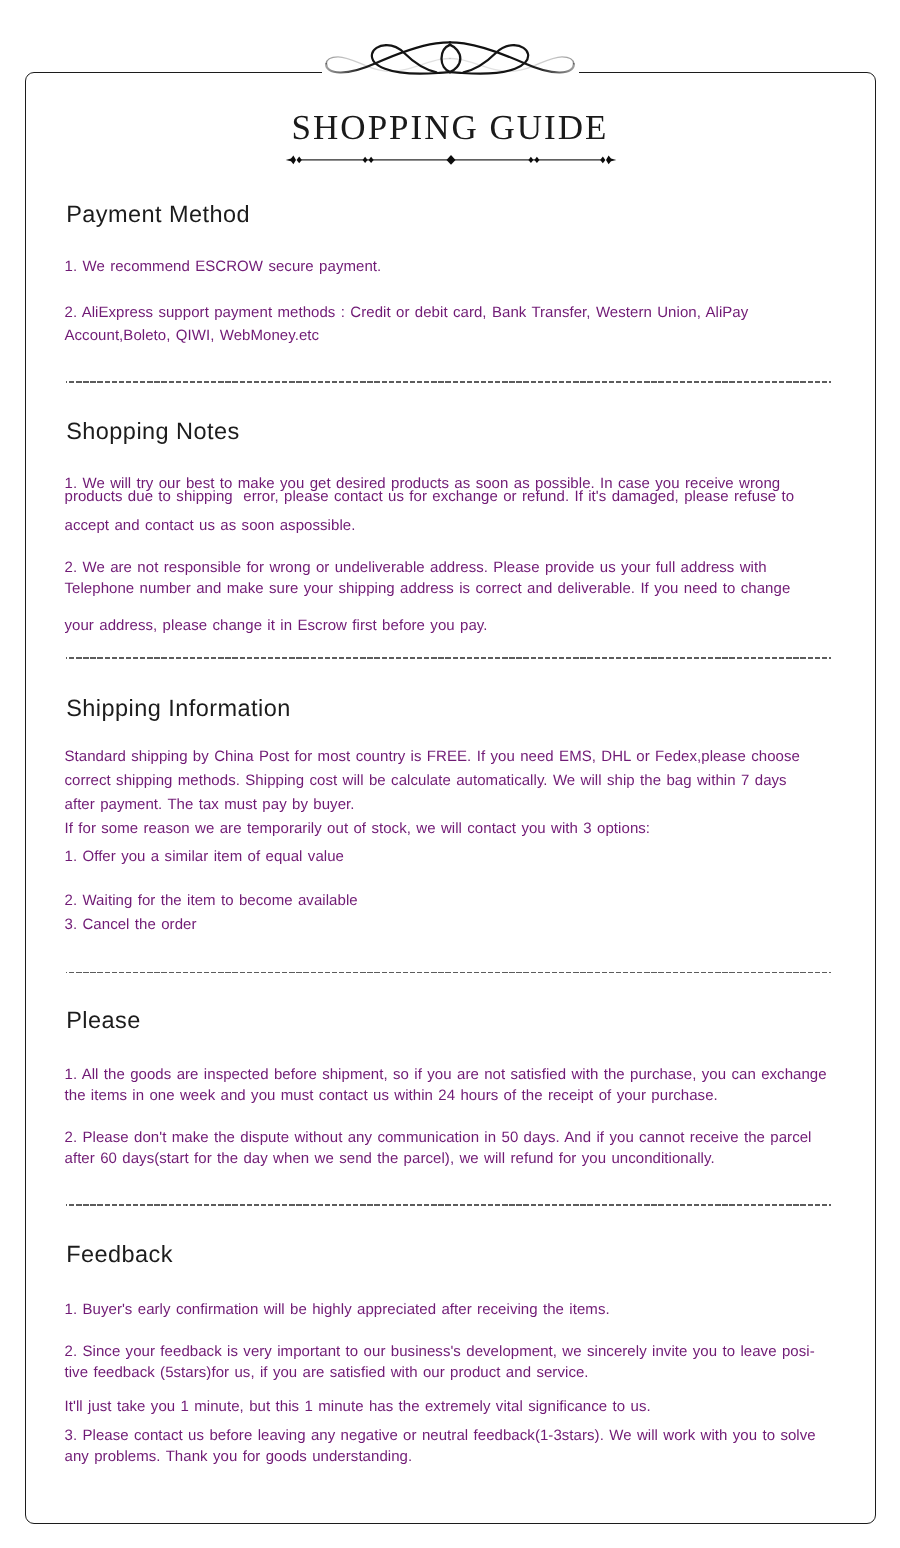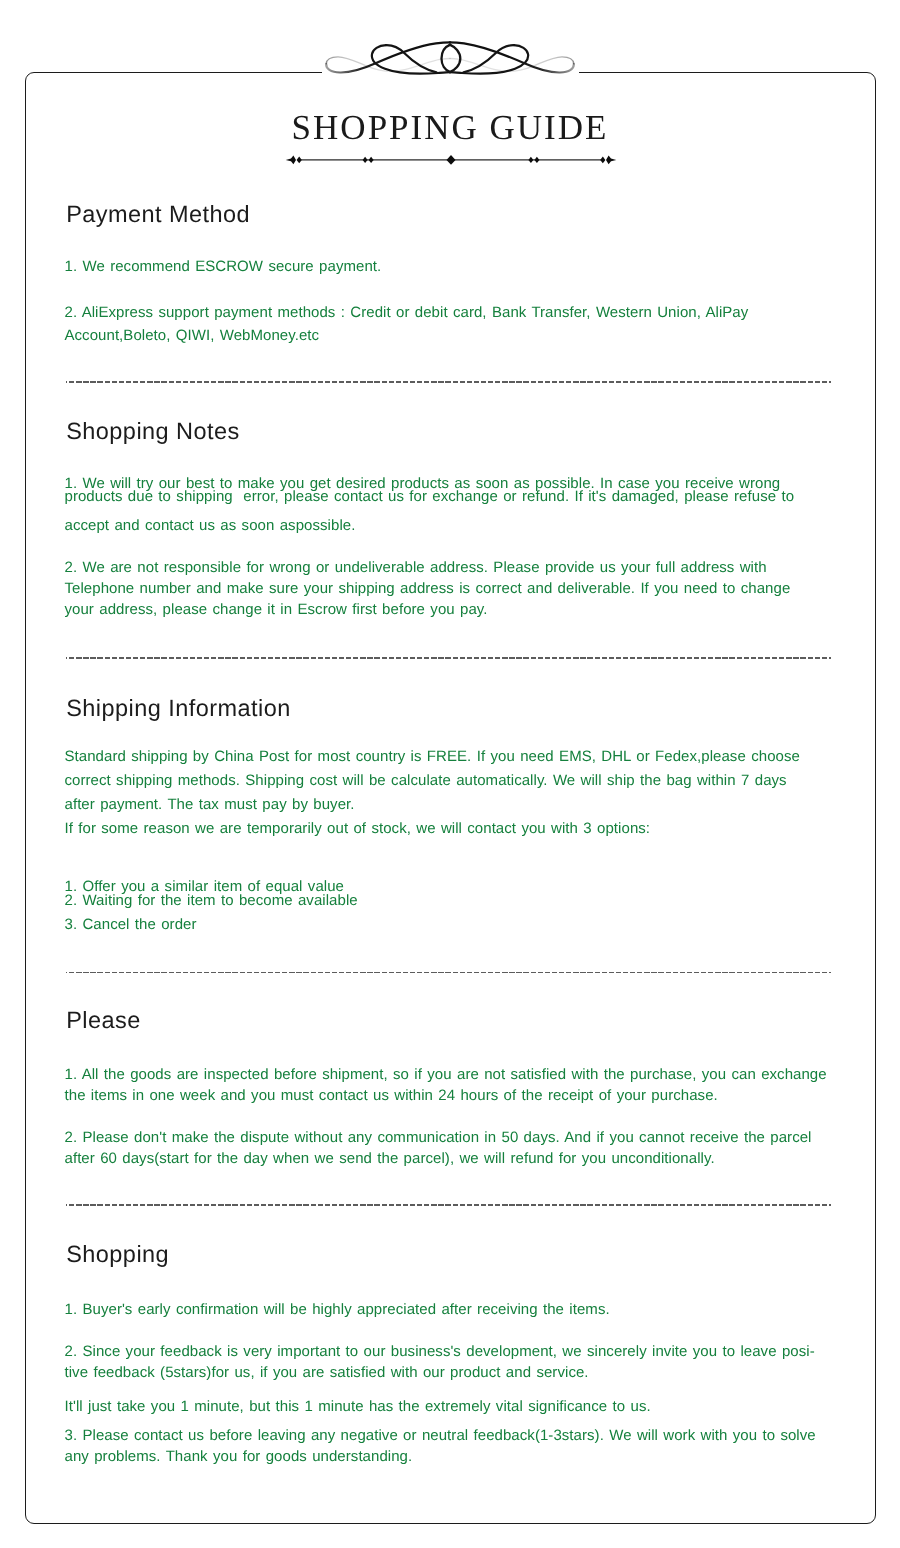--- a/index.html
+++ b/index.html
@@ -15,21 +15,21 @@
          font-family:"Liberation Serif",serif;font-weight:400;font-size:35px;
          letter-spacing:2.0px;line-height:35px;color:#1a1a1a;}
   .rule{position:absolute;left:285px;top:150px;width:332px;height:20px;}
   .content{position:absolute;left:0;top:0;width:900px;height:1400px;}
   .sec{position:static;}
   h2{position:absolute;left:66.2px;font-family:"Liberation Sans",sans-serif;
      font-weight:400;font-size:23.5px;line-height:23.5px;margin:0;color:#1c1c1c;
      letter-spacing:0.45px;white-space:pre;}
   p{position:static;margin:0;}
   .ln{position:absolute;left:64.5px;display:block;white-space:pre;font-size:15px;
-      letter-spacing:0.06px;word-spacing:1.1px;line-height:23.3px;color:#15803d;}
+      letter-spacing:0.06px;word-spacing:1.1px;line-height:23.3px;color:#701a75;}
   .divider{position:absolute;left:65.9px;width:765.5px;height:1.2px;overflow:hidden;}
   .divider::before{content:"";position:absolute;left:-3.45px;top:0;width:772px;height:1.2px;
      background-image:repeating-linear-gradient(to right,
         #5c5c5c 0px, #5c5c5c 5.35px, rgba(255,255,255,0) 5.35px, rgba(255,255,255,0) 7.1px);}
 </style>
 </head>
 <body>
 
 <div class="frame"></div>
 <div class="frame-gap"></div>
@@ -93,53 +93,53 @@
 <section class="sec">
   <h2 style="top:419.8px">Shopping Notes</h2>
   <p>
     <span class="ln" style="top:471.8px">1. We will try our best to make you get desired products as soon as possible. In case you receive wrong</span>
     <span class="ln" style="top:485px">products due to shipping  error, please contact us for exchange or refund. If it's damaged, please refuse to</span>
     <span class="ln" style="top:513.9px">accept and contact us as soon aspossible.</span>
   </p>
   <p>
     <span class="ln" style="top:555.9px">2. We are not responsible for wrong or undeliverable address. Please provide us your full address with</span>
     <span class="ln" style="top:576.9px">Telephone number and make sure your shipping address is correct and deliverable. If you need to change</span>
-    <span class="ln" style="top:598.0px">your address, please change it in Escrow first before you pay.</span>
+    <span class="ln" style="top:614px">your address, please change it in Escrow first before you pay.</span>
   </p>
   <div class="divider" style="top:657.4px"></div>
 </section>
 <section class="sec">
   <h2 style="top:696.8px">Shipping Information</h2>
   <p>
     <span class="ln" style="top:745.0px">Standard shipping by China Post for most country is FREE. If you need EMS, DHL or Fedex,please choose</span>
     <span class="ln" style="top:769.1px">correct shipping methods. Shipping cost will be calculate automatically. We will ship the bag within 7 days</span>
     <span class="ln" style="top:793.1px">after payment. The tax must pay by buyer.</span>
     <span class="ln" style="top:817.0px">If for some reason we are temporarily out of stock, we will contact you with 3 options:</span>
   </p>
   <p>
-    <span class="ln" style="top:875px">1. Offer you a similar item of equal value</span>
+    <span class="ln" style="top:845px">1. Offer you a similar item of equal value</span>
     <span class="ln" style="top:888.6px">2. Waiting for the item to become available</span>
     <span class="ln" style="top:912.6px">3. Cancel the order</span>
   </p>
   <div class="divider" style="top:971.5px"></div>
 </section>
 <section class="sec">
   <h2 style="top:1008.7px">Please</h2>
   <p>
     <span class="ln" style="top:1063.1px">1. All the goods are inspected before shipment, so if you are not satisfied with the purchase, you can exchange</span>
     <span class="ln" style="top:1084.1px">the items in one week and you must contact us within 24 hours of the receipt of your purchase.</span>
   </p>
   <p>
     <span class="ln" style="top:1126.0px">2. Please don't make the dispute without any communication in 50 days. And if you cannot receive the parcel</span>
     <span class="ln" style="top:1147.1px">after 60 days(start for the day when we send the parcel), we will refund for you unconditionally.</span>
   </p>
   <div class="divider" style="top:1204.4px"></div>
 </section>
 <section class="sec">
-  <h2 style="top:1243.4px">Shopping</h2>
+  <h2 style="top:1243.4px">Feedback</h2>
   <p>
     <span class="ln" style="top:1298.1px">1. Buyer's early confirmation will be highly appreciated after receiving the items.</span>
   </p>
   <p>
     <span class="ln" style="top:1340.0px">2. Since your feedback is very important to our business's development, we sincerely invite you to leave posi-</span>
     <span class="ln" style="top:1360.9px">tive feedback (5stars)for us, if you are satisfied with our product and service.</span>
     <span class="ln" style="top:1395px">It'll just take you 1 minute, but this 1 minute has the extremely vital significance to us.</span>
   </p>
   <p>
     <span class="ln" style="top:1424.0px">3. Please contact us before leaving any negative or neutral feedback(1-3stars). We will work with you to solve</span>

